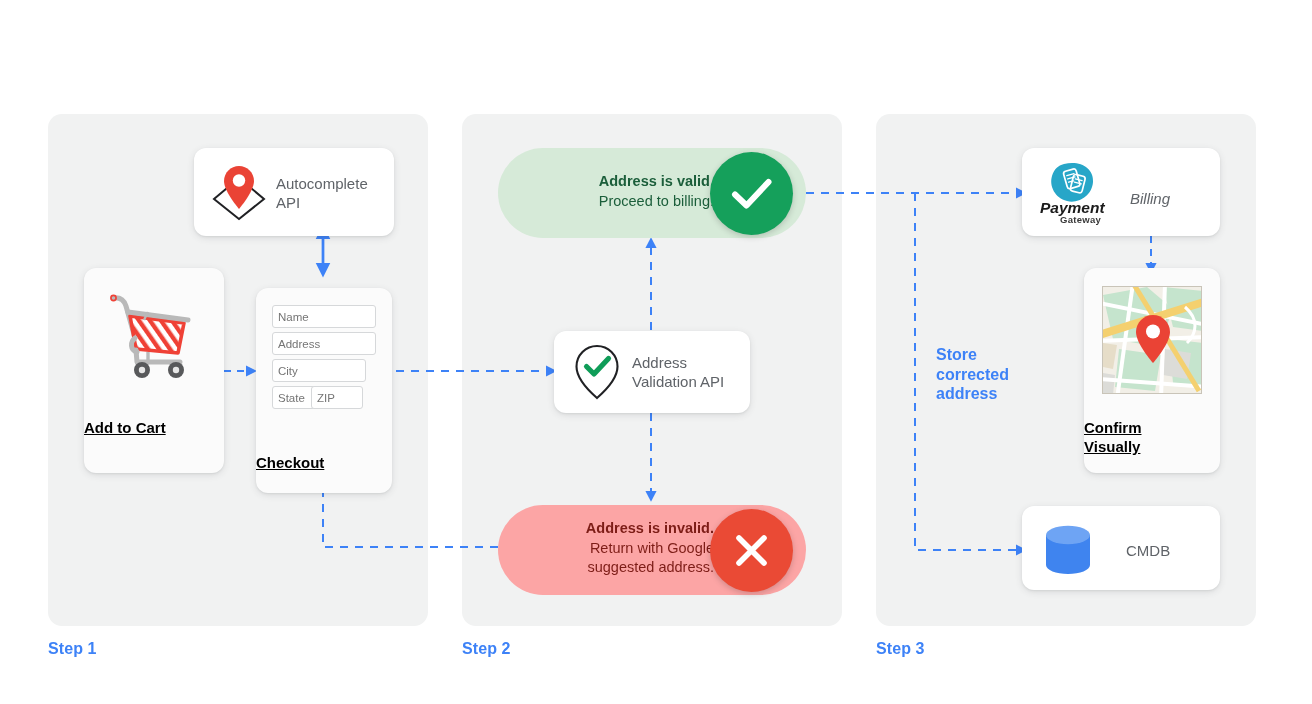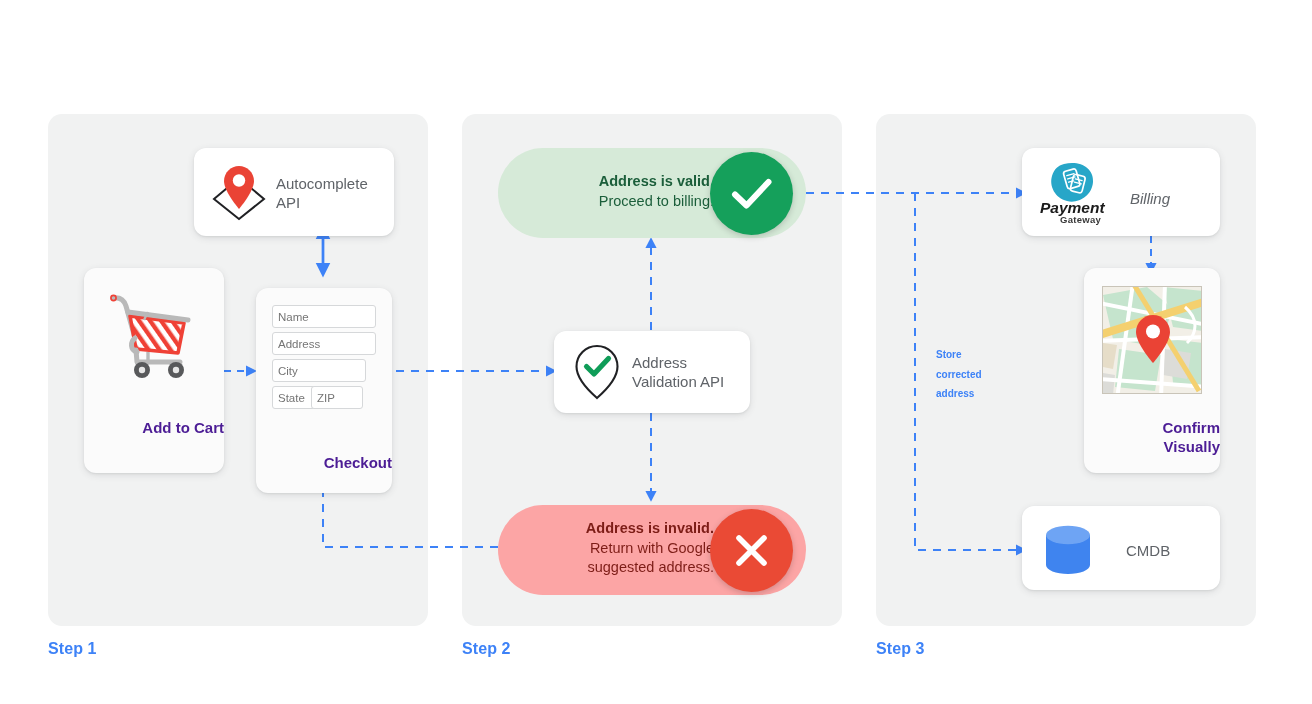--- a/index.html
+++ b/index.html
@@ -40,23 +40,24 @@
     box-shadow: 0 2px 7px rgba(60,64,67,0.13), 0 1px 2px rgba(60,64,67,0.09);
   }
   .card-tall {
     position: absolute;
     background: #fbfbfb;
     border-radius: 12px;
     box-shadow: 0 2px 7px rgba(60,64,67,0.13), 0 1px 2px rgba(60,64,67,0.09);
   }
   .card-label {
     position: absolute; left: 0; width: 100%;
-    text-align: right;
-    font-size: 15px; font-weight: 700; color: #4c1d95;
+    text-align: left;
+    font-size: 15px; font-weight: 700; color: #000000;
     line-height: 19px;
+    text-decoration: underline;
   }
   .row-card-text {
     position: absolute;
     font-size: 15px; color: #5f6368; line-height: 19px;
   }
 
   
   .finput {
     position: absolute;
     background: #ffffff;
@@ -94,21 +95,21 @@
 
   
   svg.wires {
     position: absolute; left: 0; top: 0;
     width: 1312px; height: 704px;
     overflow: visible;
     pointer-events: none;
   }
   .store-label {
     position: absolute;
-    font-size: 10px; font-weight: 700; color: #3d82f7;
+    font-size: 16px; font-weight: 700; color: #3d82f7;
     line-height: 19.5px;
   }
 
   
   .icon { position: absolute; }
   .map-thumb {
     position: absolute;
     border: 1px solid #c9c4b8;
     overflow: hidden;
     background: #eceadf;

